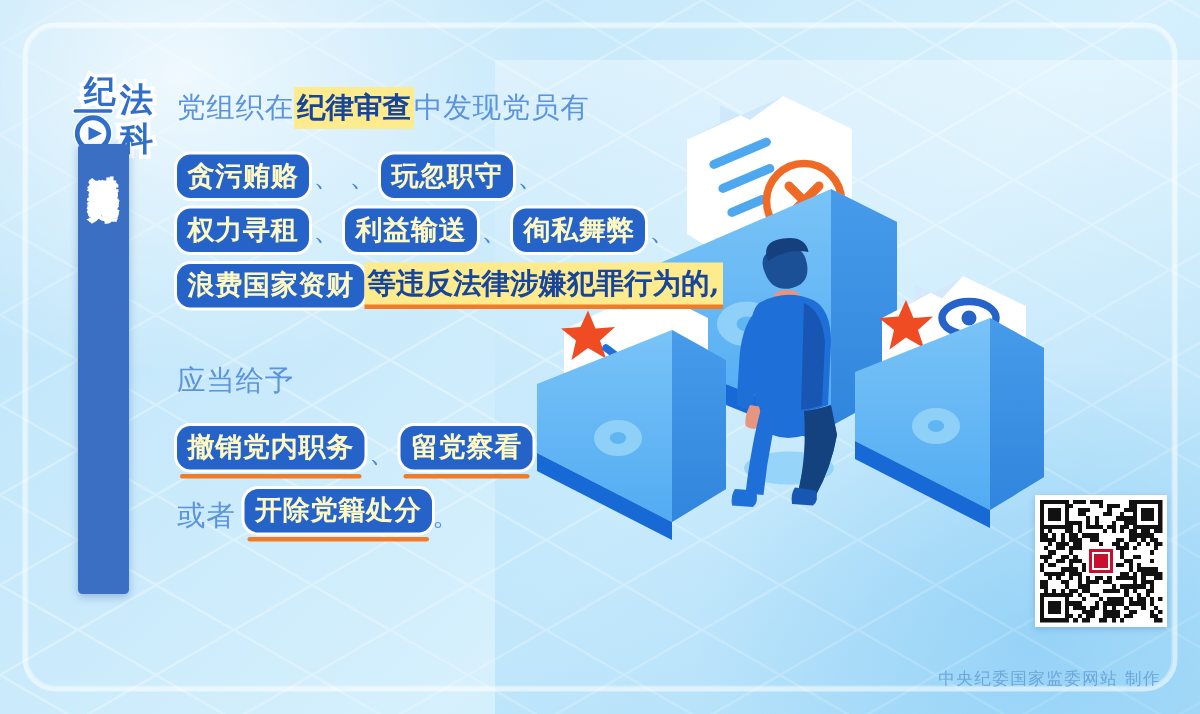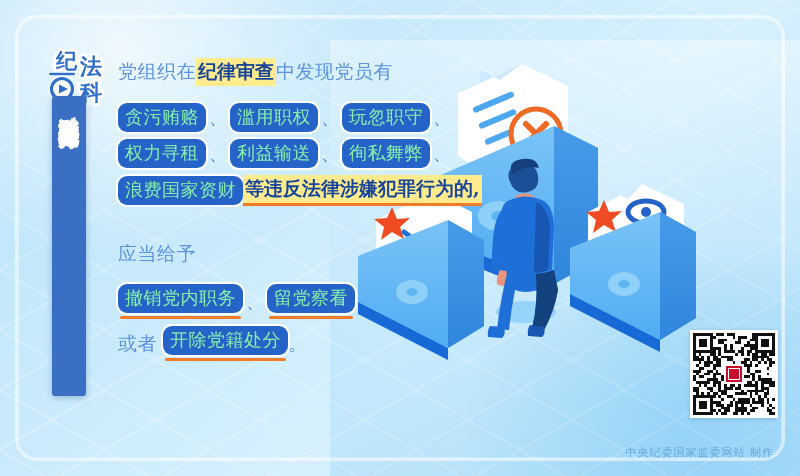--- a/index.html
+++ b/index.html
@@ -46,21 +46,21 @@
   .line{display:flex;align-items:center;flex-wrap:nowrap;white-space:nowrap;margin-bottom:7px;}
   .plain{color:#5b93dc;font-size:19px;letter-spacing:.5px;
     font-family:"DejaVu Serif","Liberation Serif",serif;}
   .sep{color:#4a86d6;font-size:18px;padding:0 3px;
     font-family:"DejaVu Serif","Liberation Serif",serif;}
   .hl{background:#fdeb8e;color:#16459b;font-weight:bold;font-size:19px;
     padding:1px 2px;font-family:"DejaVu Serif","Liberation Serif",serif;}
   .hl-u{background:#fdeb8e;color:#16459b;font-weight:bold;font-size:19px;
     padding:1px 2px;border-bottom:3px solid #f07c28;
     font-family:"DejaVu Serif","Liberation Serif",serif;text-align:center;}
-  .pill{display:inline-block;background:#2563c9;color:#86efac;font-weight:normal;
+  .pill{display:inline-block;background:#2563c9;color:#fef9c3;font-weight:bold;
     font-size:18px;border-radius:9px;padding:2px 7px 3px;
     box-shadow:0 0 0 2px #ffffff;
     font-family:"DejaVu Serif","Liberation Serif",serif;letter-spacing:.5px;}
   .pill-wrap{display:inline-block;position:relative;padding-bottom:6px;}
   .pill-wrap.ul::after{content:"";position:absolute;left:2px;right:2px;bottom:0;
     height:3px;background:#f07c28;border-radius:2px;}
   .gap{height:28px;}
   .gap-s{height:10px;}
 
   
@@ -218,21 +218,20 @@
       <span class="plain">党组织在</span>
       <span class="hl">纪律审查</span>
       <span class="plain">中发现党员有</span>
     </div>
 
     <div class="gap-s"></div>
 
     <div class="line">
       <span class="pill">贪污贿赂</span>
       <span class="sep">、</span>
-      <span class="pill">滥用职权</span>
       <span class="sep">、</span>
       <span class="pill">玩忽职守</span>
       <span class="sep">、</span>
     </div>
 
     <div class="line">
       <span class="pill">权力寻租</span>
       <span class="sep">、</span>
       <span class="pill">利益输送</span>
       <span class="sep">、</span>

